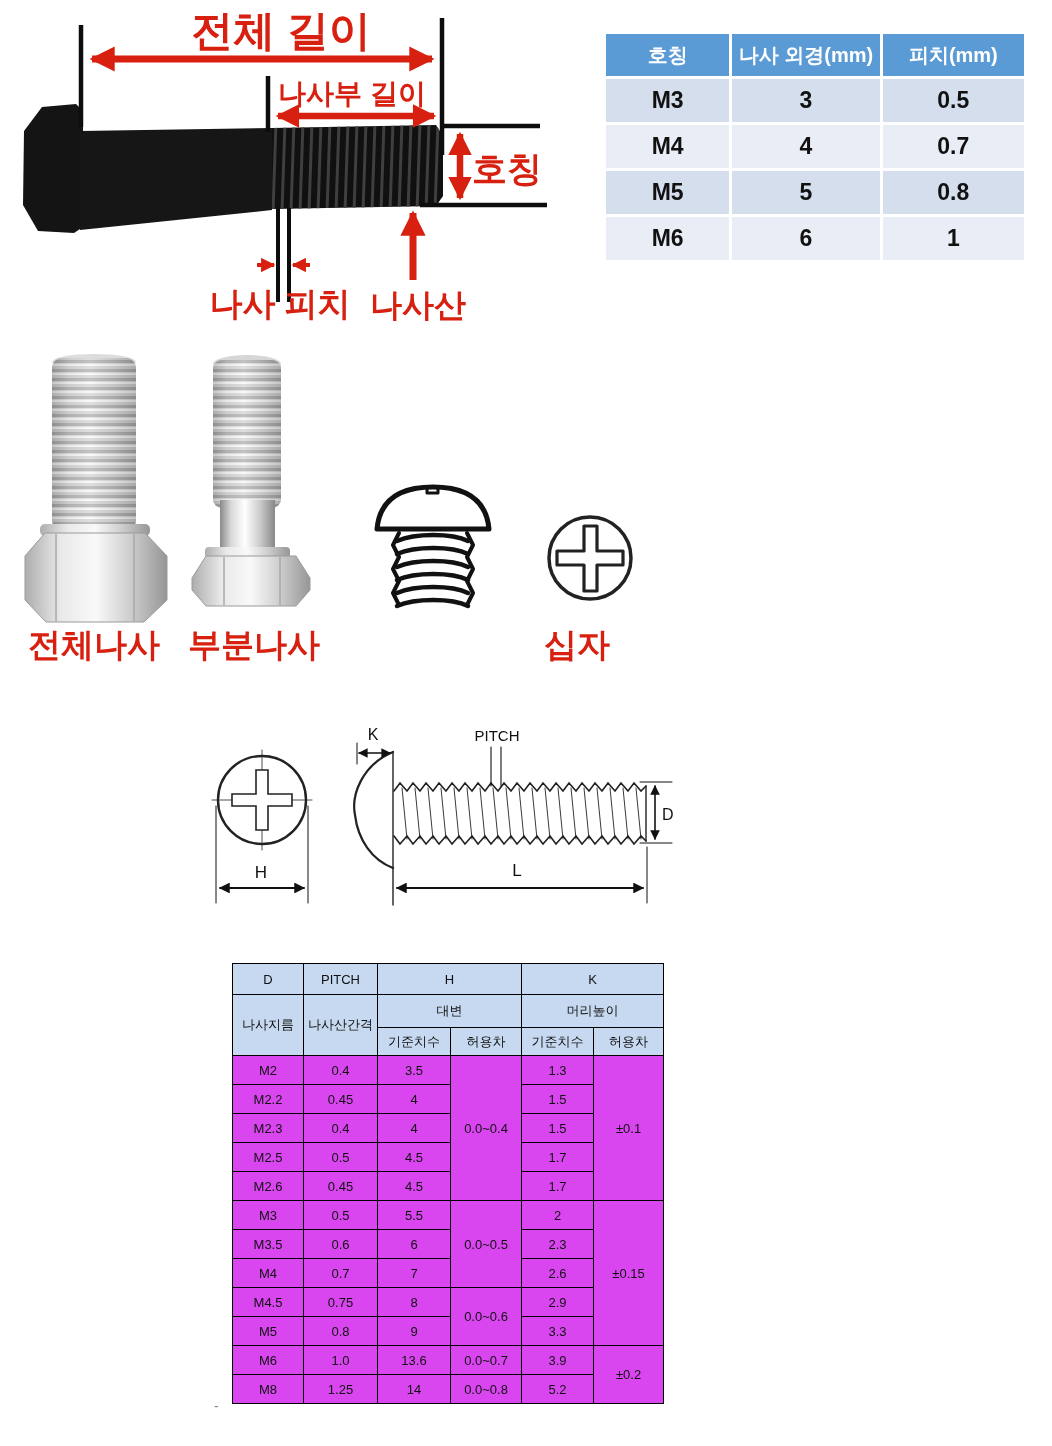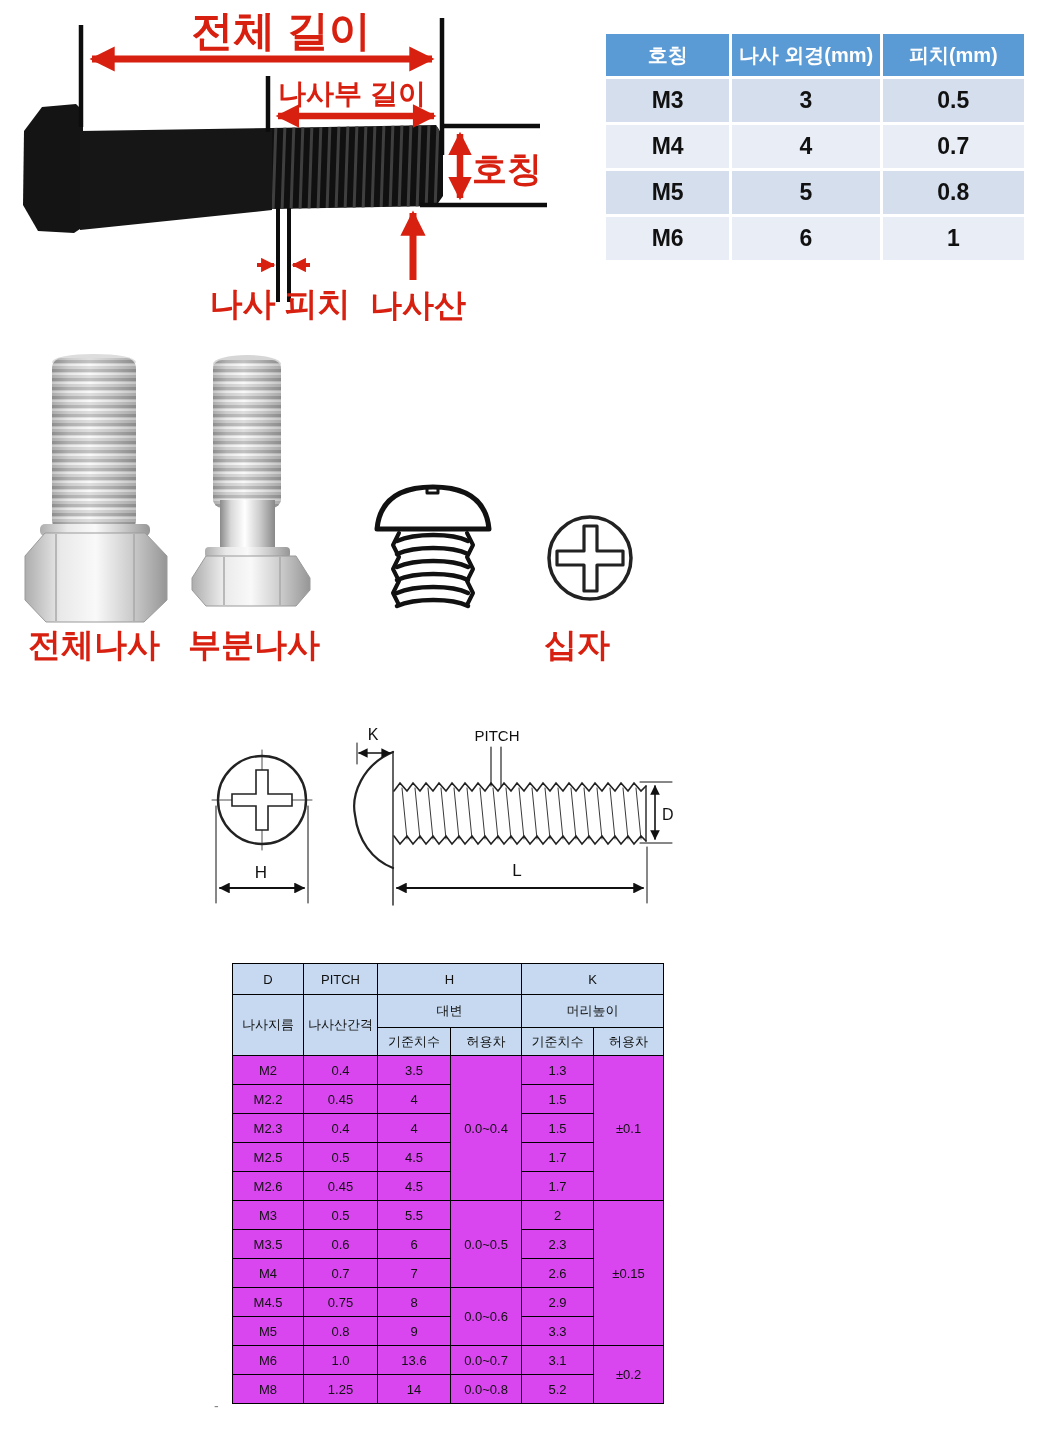--- a/index.html
+++ b/index.html
@@ -402,21 +402,21 @@
         <td>M5</td>
         <td>0.8</td>
         <td>9</td>
         <td>3.3</td>
       </tr>
       <tr>
         <td>M6</td>
         <td>1.0</td>
         <td>13.6</td>
         <td>0.0~0.7</td>
-        <td>3.1</td>
+        <td>3.9</td>
         <td rowspan="2">±0.2</td>
       </tr>
       <tr>
         <td>M8</td>
         <td>1.25</td>
         <td>14</td>
         <td>0.0~0.8</td>
         <td>5.2</td>
       </tr>
     </tbody>

